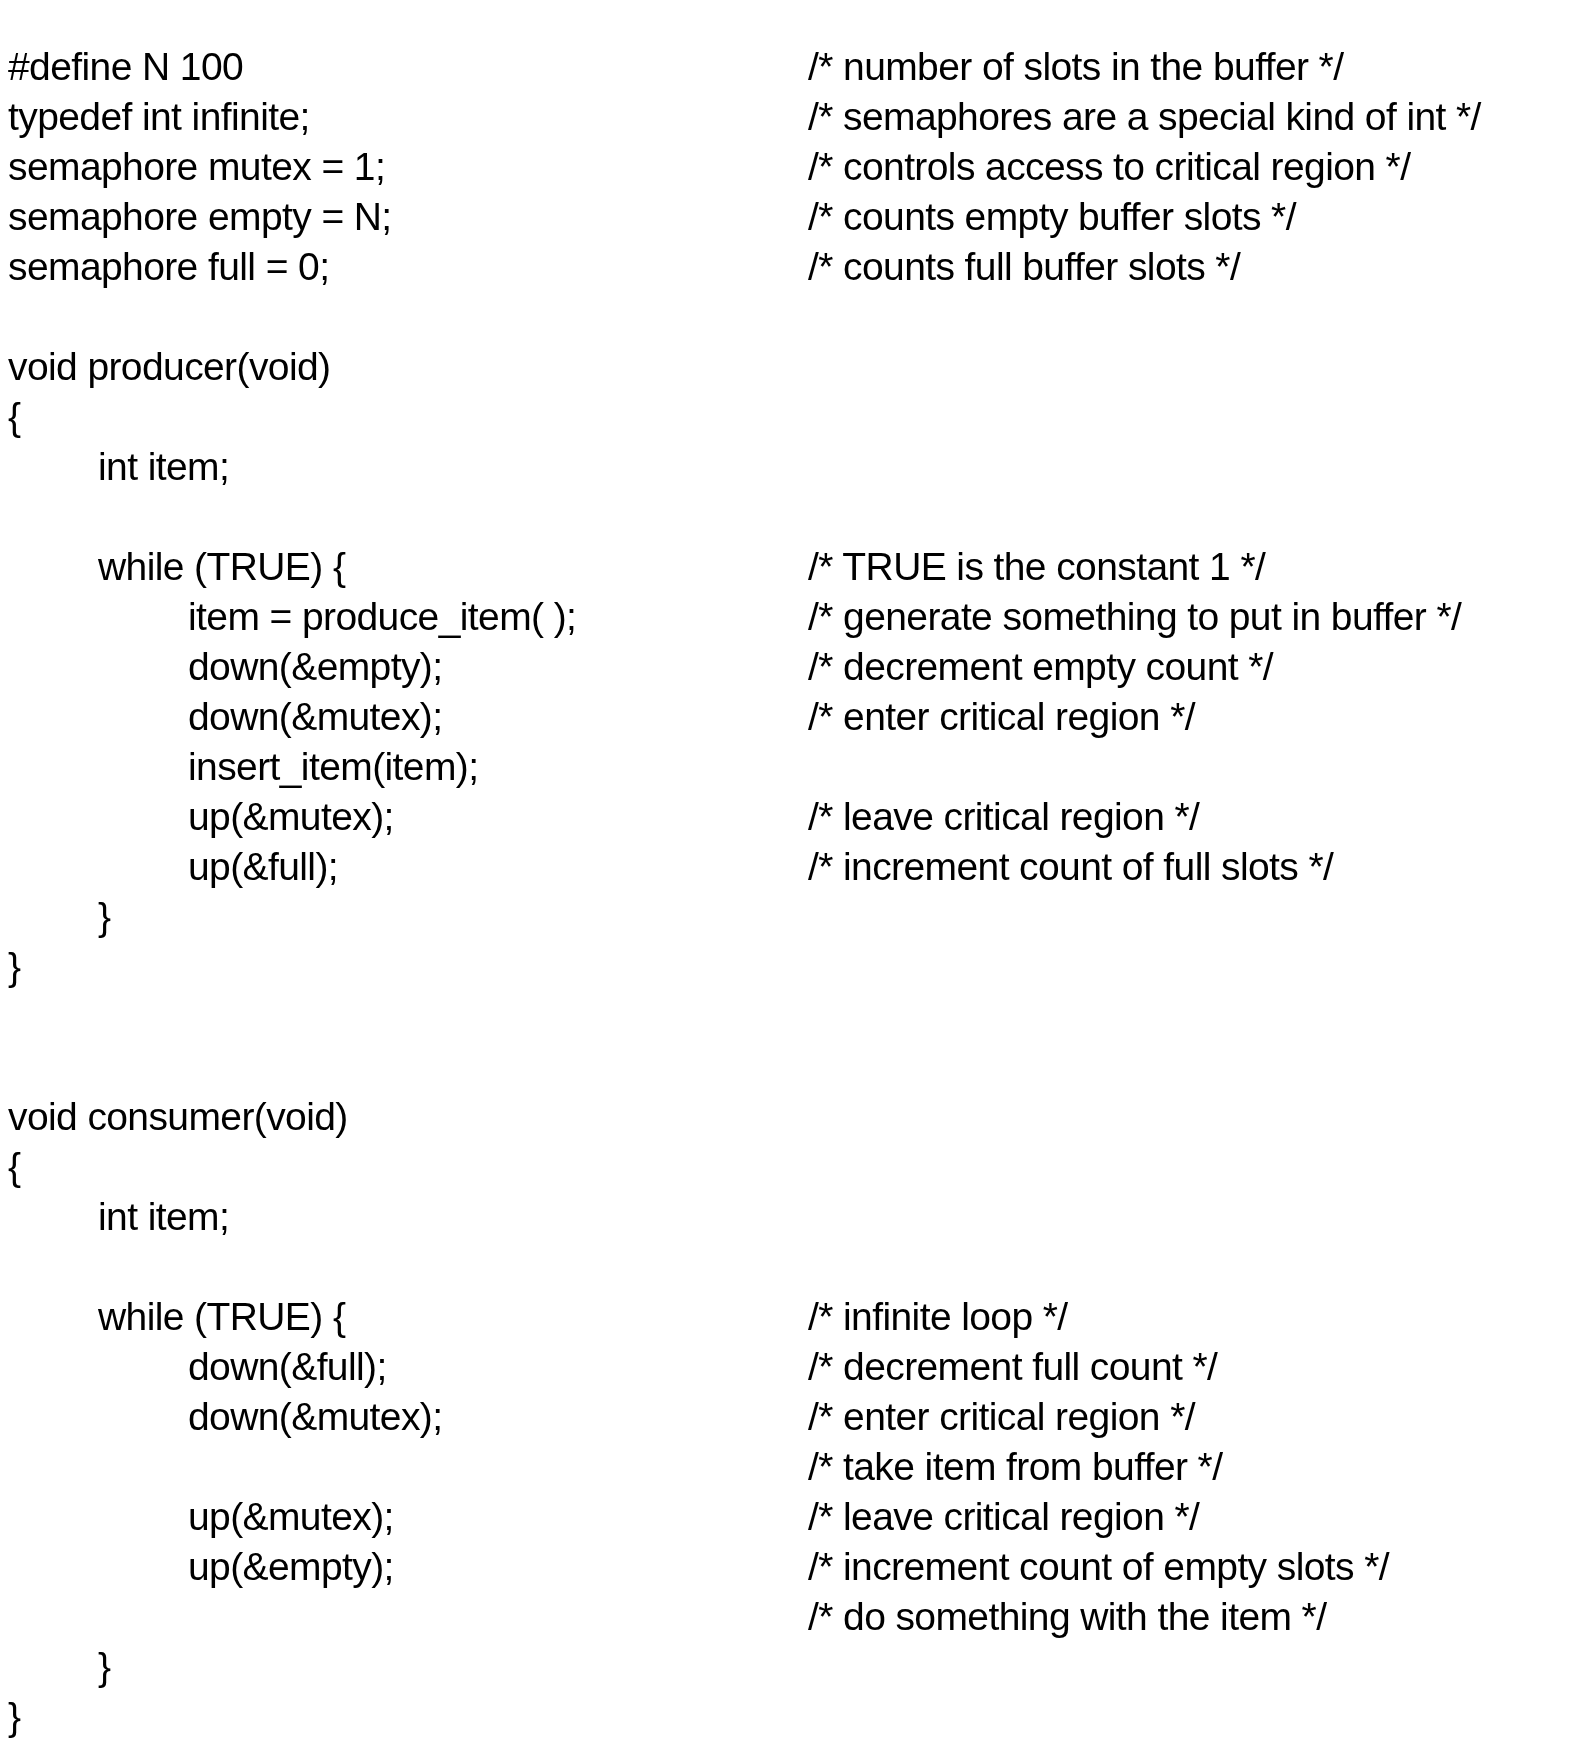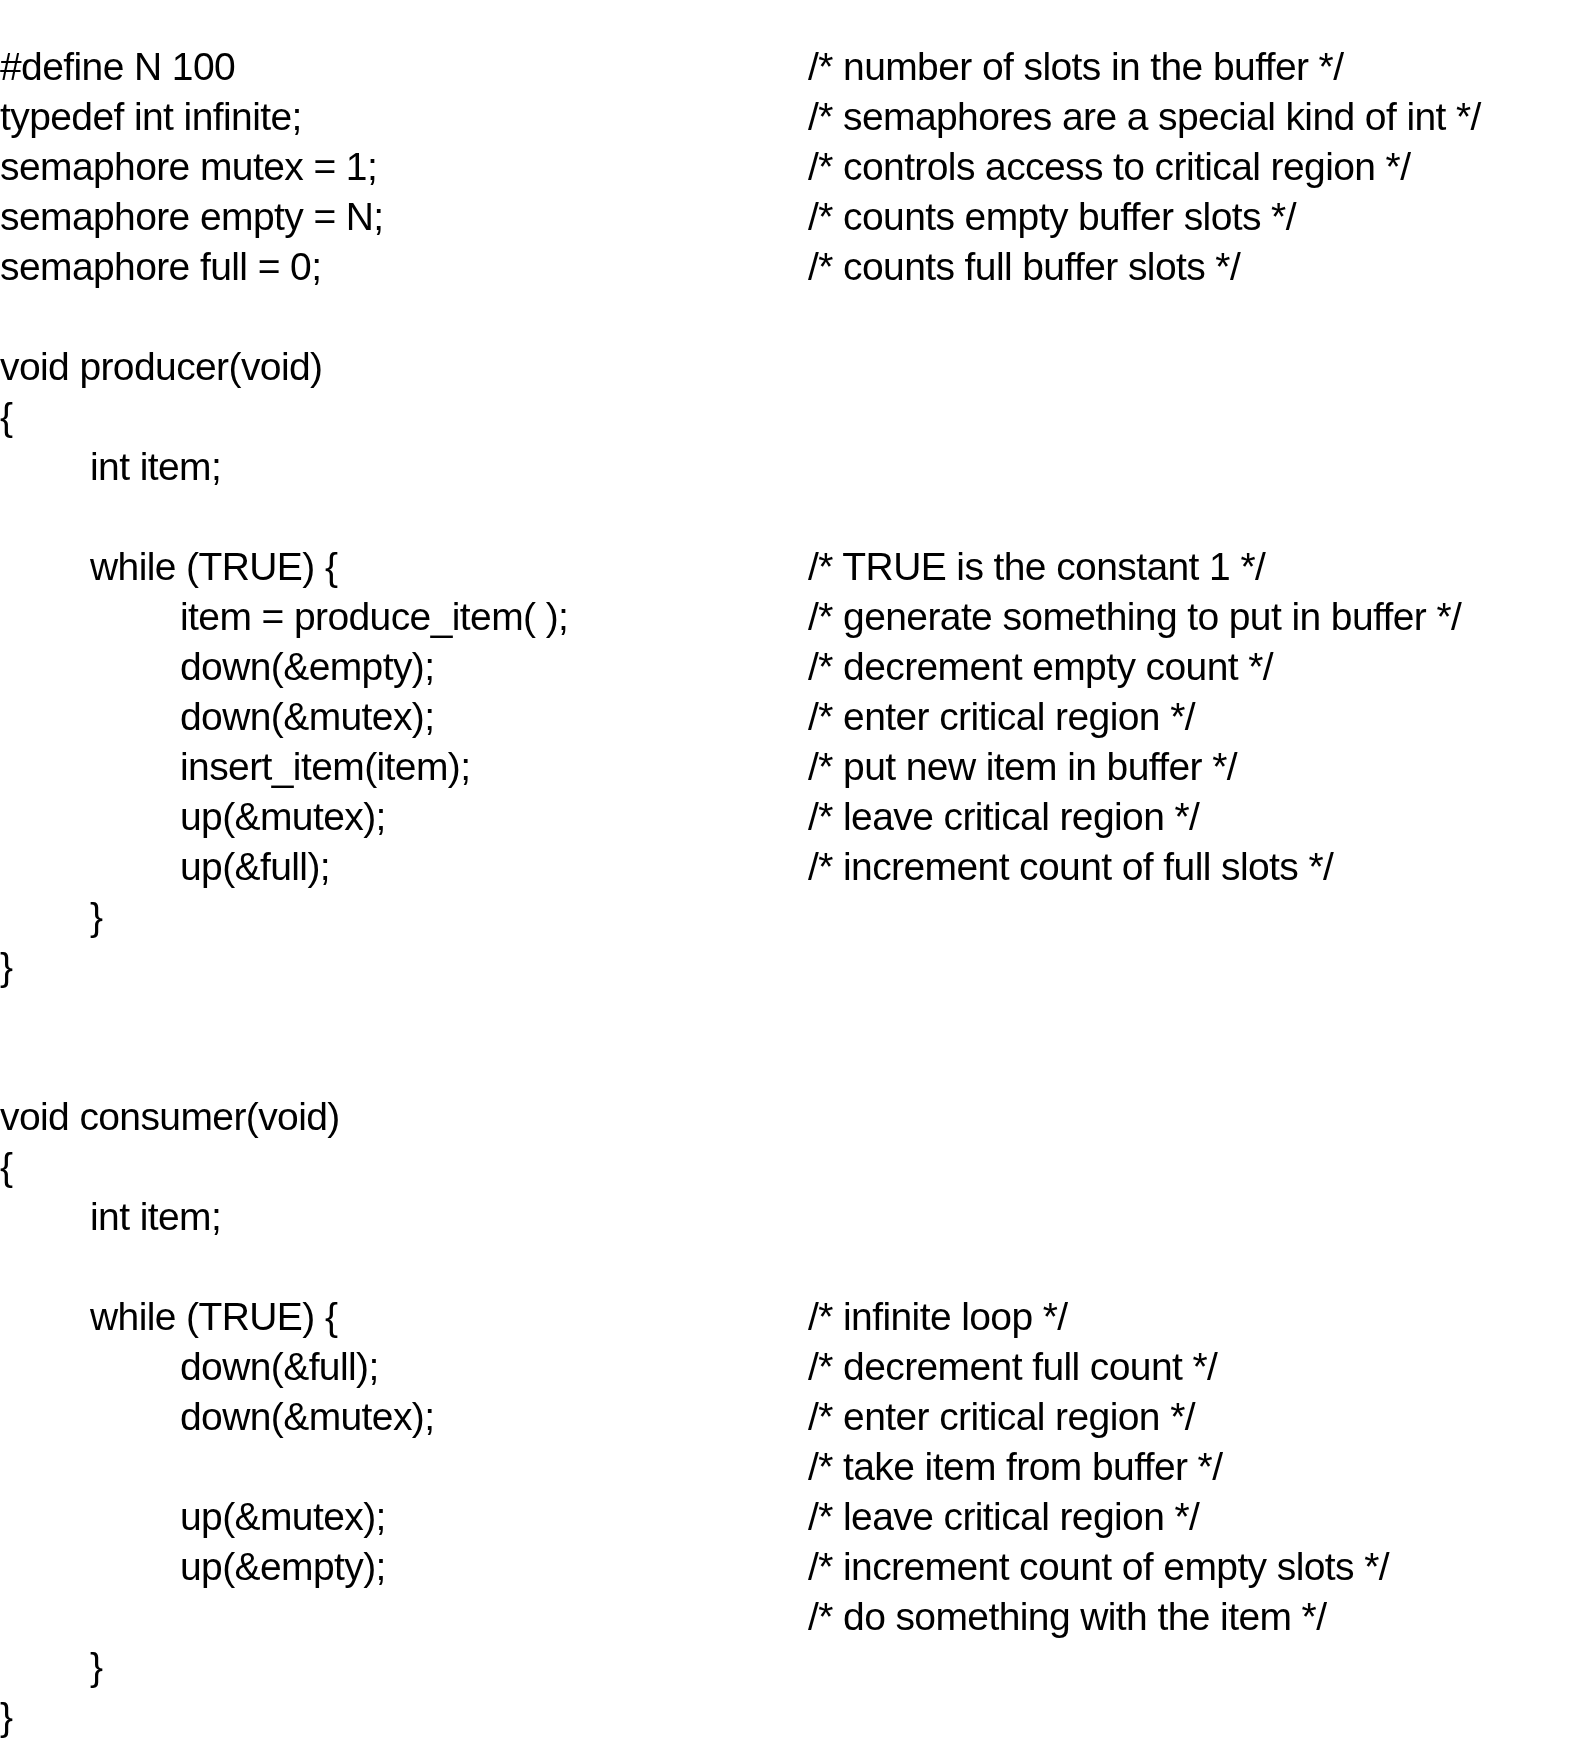--- a/index.html
+++ b/index.html
@@ -5,21 +5,21 @@
     html, body { margin: 0; padding: 0; background: #ffffff; }
     body {
       width: 1575px; height: 1742px; position: relative; overflow: hidden;
       font-family: "Liberation Sans", sans-serif; color: #000000;
     }
     .code { position: absolute; left: 0; top: 42px; width: 1575px; }
     .line {
       position: relative; height: 50px; line-height: 50px;
       font-size: 39px; white-space: pre; letter-spacing: -0.6px;
     }
-    .code-part { position: absolute; top: 0; }
+    .code-part { position: absolute; top: 0; padding-left: 8px; }
     .ind0 { left: 0px; }
     .ind1 { left: 90px; }
     .ind2 { left: 180px; }
     .comment { position: absolute; top: 0; left: 808px; }
   </style>
 </head>
 <body>
 
 <div class="code" id="code">
     <div class="line"><span class="code-part ind0">#define N 100</span><span class="comment">/* number of slots in the buffer */</span></div>
@@ -29,21 +29,21 @@
     <div class="line"><span class="code-part ind0">semaphore full = 0;</span><span class="comment">/* counts full buffer slots */</span></div>
     <div class="line"><span class="code-part ind0"></span></div>
     <div class="line"><span class="code-part ind0">void producer(void)</span></div>
     <div class="line"><span class="code-part ind0">{</span></div>
     <div class="line"><span class="code-part ind1">int item;</span></div>
     <div class="line"><span class="code-part ind0"></span></div>
     <div class="line"><span class="code-part ind1">while (TRUE) {</span><span class="comment">/* TRUE is the constant 1 */</span></div>
     <div class="line"><span class="code-part ind2">item = produce_item( );</span><span class="comment">/* generate something to put in buffer */</span></div>
     <div class="line"><span class="code-part ind2">down(&amp;empty);</span><span class="comment">/* decrement empty count */</span></div>
     <div class="line"><span class="code-part ind2">down(&amp;mutex);</span><span class="comment">/* enter critical region */</span></div>
-    <div class="line"><span class="code-part ind2">insert_item(item);</span><span class="comment">/* put new item in buffer */</span></div>
+    <div class="line"><span class="code-part ind2">insert_item(item);</span></div>
     <div class="line"><span class="code-part ind2">up(&amp;mutex);</span><span class="comment">/* leave critical region */</span></div>
     <div class="line"><span class="code-part ind2">up(&amp;full);</span><span class="comment">/* increment count of full slots */</span></div>
     <div class="line"><span class="code-part ind1">}</span></div>
     <div class="line"><span class="code-part ind0">}</span></div>
     <div class="line"><span class="code-part ind0"></span></div>
     <div class="line"><span class="code-part ind0"></span></div>
     <div class="line"><span class="code-part ind0">void consumer(void)</span></div>
     <div class="line"><span class="code-part ind0">{</span></div>
     <div class="line"><span class="code-part ind1">int item;</span></div>
     <div class="line"><span class="code-part ind0"></span></div>

